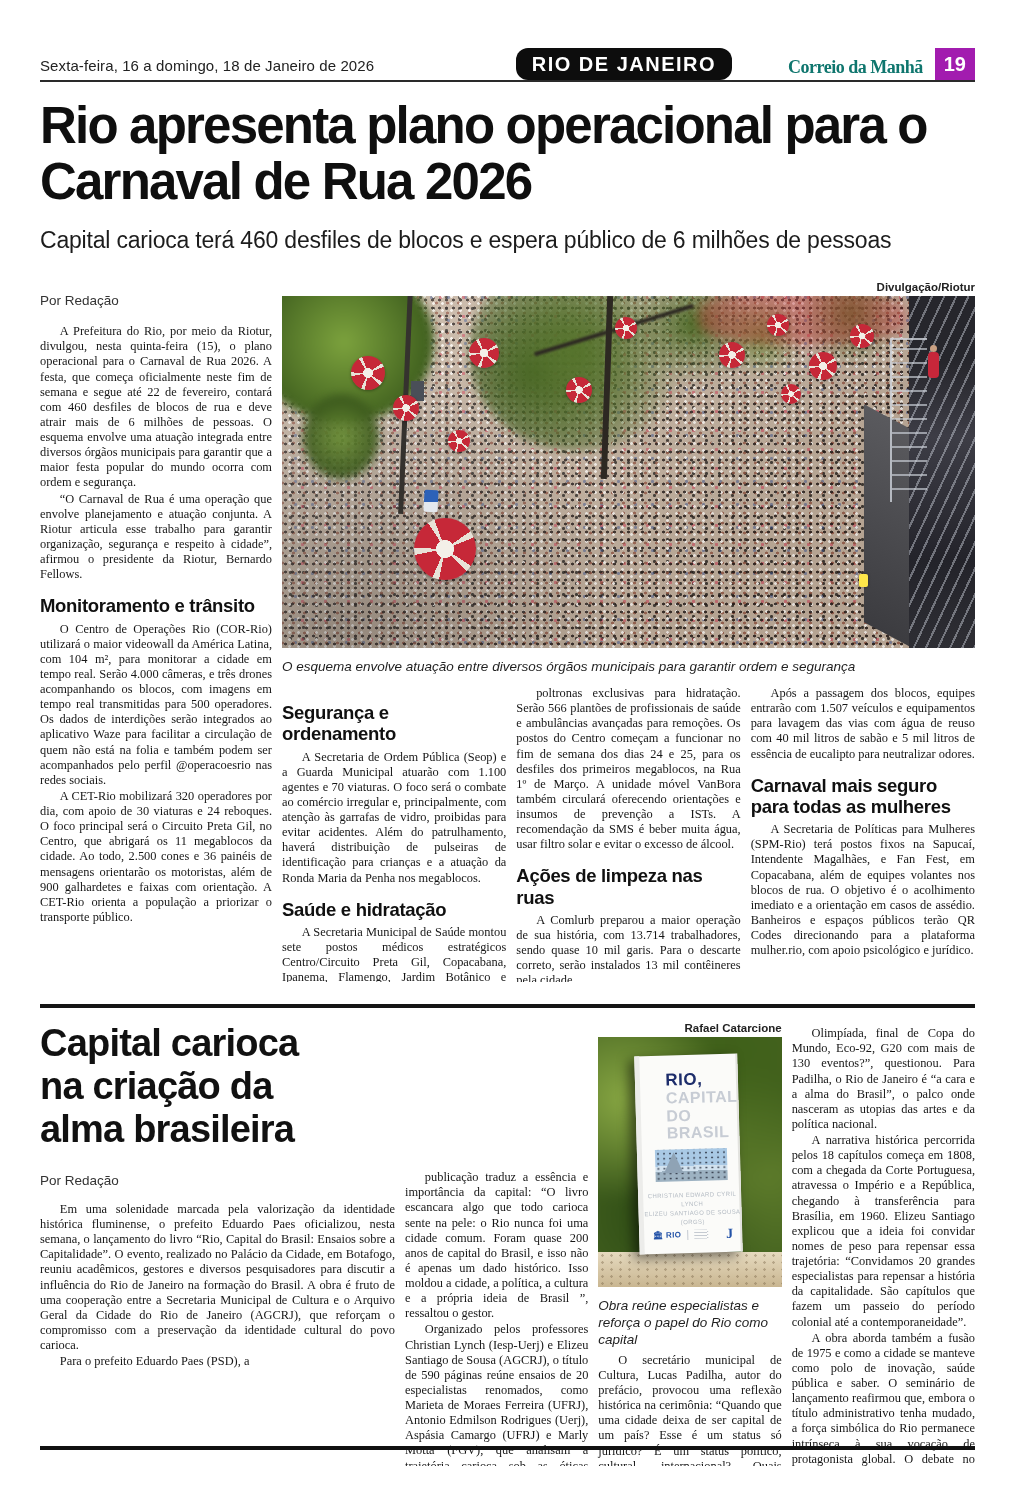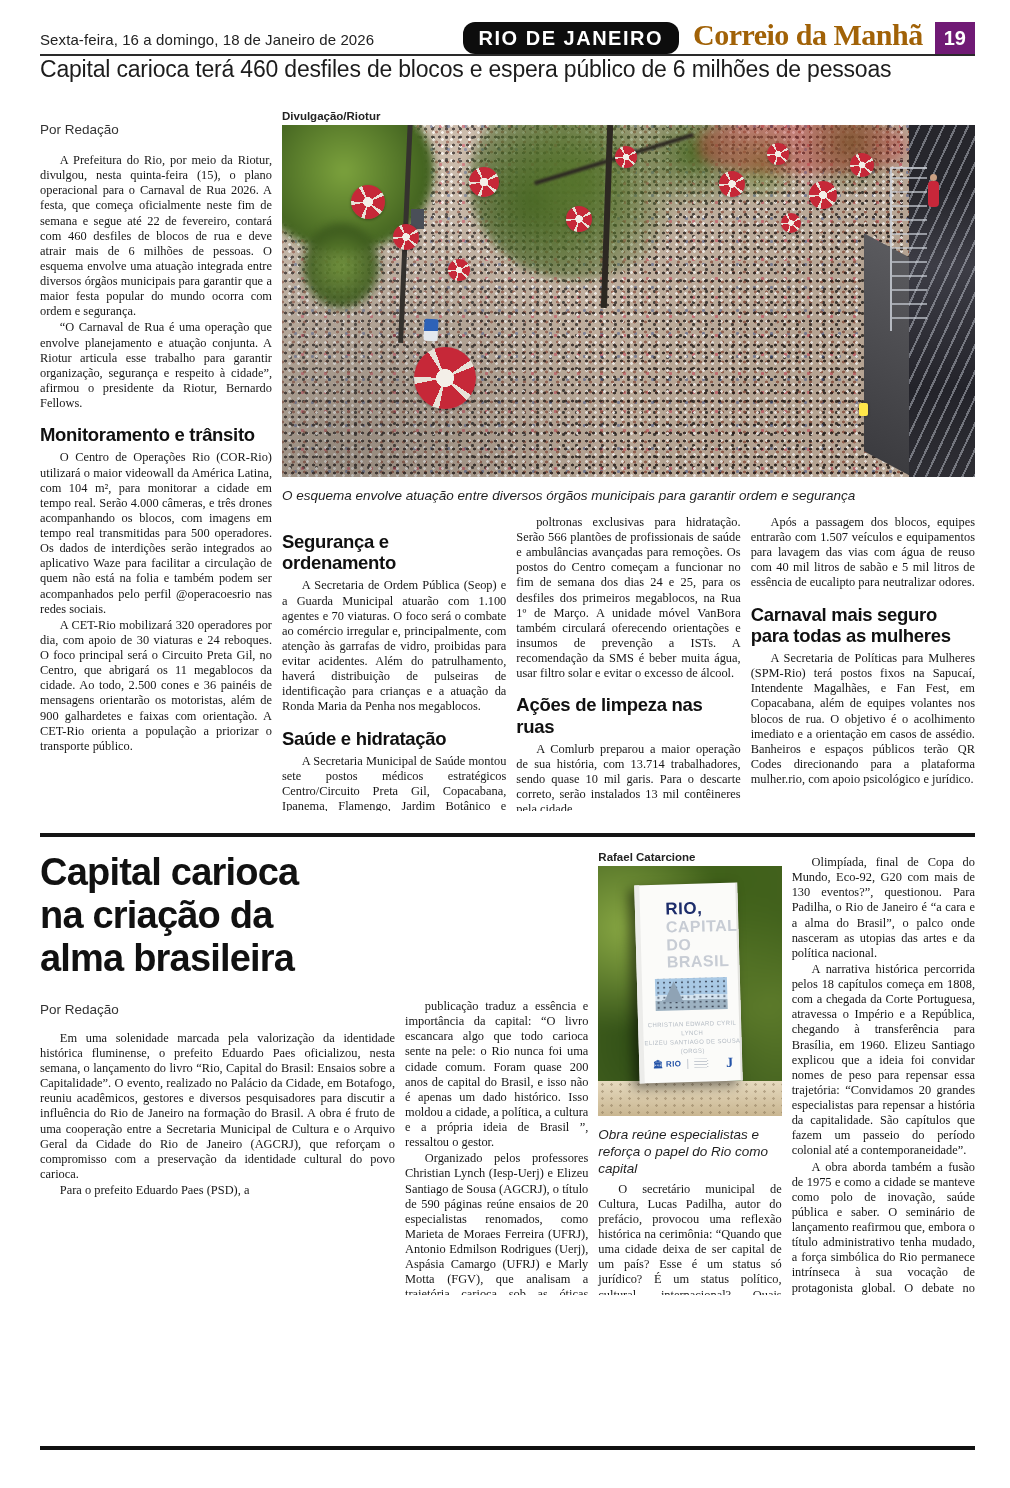--- a/index.html
+++ b/index.html
@@ -1,37 +1,37 @@
 <!DOCTYPE html>
 <html lang="pt-BR"><head>
 <meta charset="utf-8">
 <style>
   html,body{margin:0;padding:0;background:#ffffff;}
   body{width:1010px;height:1488px;overflow:hidden;font-family:"Liberation Sans",sans-serif;color:#141414;}
-  .page{position:relative;width:1010px;height:1488px;background:#fff;box-sizing:border-box;padding:20px 35px 0 40px;}
+  .page{position:relative;width:1010px;height:1488px;background:#fff;box-sizing:border-box;padding:46px 35px 0 40px;}
 
   
   .hdr{display:flex;align-items:flex-end;border-bottom:2px solid #2a2a2a;padding-bottom:0;height:34px;}
   .hdr-date{font-size:15px;color:#222;letter-spacing:.1px;flex:1;padding-bottom:6px;}
   .hdr-section{background:#0d0d0d;color:#fff;font-weight:700;font-size:20px;letter-spacing:1.5px;padding:5px 16px 4px;margin-right:14px;border-radius:12px;}
-  .hdr-masthead{font-family:"Liberation Serif",serif;font-weight:700;font-size:30px;letter-spacing:-.5px;color:#a16207;padding:0 12px 2px 0;}
-  .hdr-page{background:#701a75;color:#fff;font-weight:700;font-size:20px;padding:5px 9px 4px;}
+  .hdr-masthead{font-family:"Liberation Serif",serif;font-weight:700;font-size:18px;letter-spacing:-.5px;color:#0f766e;padding:0 12px 2px 0;margin-left:42px;}
+  .hdr-page{background:#a21caf;color:#fff;font-weight:700;font-size:20px;padding:5px 9px 4px;}
 
   
   .a1-headline{font-size:51px;line-height:1.09;font-weight:700;letter-spacing:-1.8px;color:#0f0f0f;margin:16px 0 18px;}
   .a1-subhead{font-size:23px;font-weight:400;letter-spacing:-.2px;color:#1c1c1c;margin:0 0 25px;}
 
   
   .a1-body{display:flex;gap:10px;}
   .a1-left{width:232px;flex:0 0 232px;height:712px;overflow:hidden;}
   .a1-right{flex:1;min-width:0;}
   .byline{font-size:13.5px;color:#333;margin:14px 0 16px;}
   .serif p{font-family:"Liberation Serif",serif;font-size:12.4px;line-height:1.22;text-align:justify;text-indent:1.6em;margin:0 0 1px;color:#161616;hyphens:auto;}
   .sechead{font-size:18.5px;font-weight:700;letter-spacing:-.3px;color:#101010;margin:13px 0 5px;white-space:pre-line;line-height:1.15;}
-  .credit{font-size:11.5px;font-weight:700;color:#222;text-align:left;margin:2px 0 3px;}
+  .credit{font-size:11.5px;font-weight:700;color:#222;text-align:right;margin:2px 0 3px;}
   .caption{font-size:13.5px;font-style:italic;color:#1f1f1f;margin:11px 0 4px;line-height:1.25;}
 
   .a1-cols{display:grid;grid-template-columns:repeat(3,1fr);gap:10px;margin-top:6px;}
   .a1-col{height:300px;overflow:hidden;}
 
   
   .photo1{position:relative;width:100%;height:352px;overflow:hidden;background-color:#c9b6a3;
     background-image:
       radial-gradient(circle,rgba(35,25,22,.85) 1.1px,transparent 1.8px),
       radial-gradient(circle,rgba(255,250,244,.95) 1px,transparent 1.7px),
@@ -112,20 +112,21 @@
 
 <div class="page">
 
   <div class="hdr">
     <div class="hdr-date">Sexta-feira, 16 a domingo, 18 de Janeiro de 2026</div>
     <div class="hdr-section">RIO DE JANEIRO</div>
     <div class="hdr-masthead">Correio da Manhã</div>
     <div class="hdr-page">19</div>
   </div>
 
+  <h1 class="a1-headline">Rio apresenta plano operacional para o Carnaval de Rua 2026</h1>
   <div class="a1-subhead">Capital carioca terá 460 desfiles de blocos e espera público de 6 milhões de pessoas</div>
 
   <div class="a1-body">
     <div class="a1-left serif">
       <div class="byline">Por Redação</div>
       <p>A Prefeitura do Rio, por meio da Riotur, divulgou, nesta quinta-feira (15), o plano operacional para o Carnaval de Rua 2026. A festa, que começa oficialmente neste fim de semana e segue até 22 de fevereiro, contará com 460 desfiles de blocos de rua e deve atrair mais de 6 milhões de pessoas. O esquema envolve uma atuação integrada entre diversos órgãos municipais para garantir que a maior festa popular do mundo ocorra com ordem e segurança.</p>
       <p>“O Carnaval de Rua é uma operação que envolve planejamento e atuação conjunta. A Riotur articula esse trabalho para garantir organização, segurança e respeito à cidade”, afirmou o presidente da Riotur, Bernardo Fellows.</p>
       <div class="sechead">Monitoramento e trânsito</div>
       <p>O Centro de Operações Rio (COR-Rio) utilizará o maior videowall da América Latina, com 104 m², para monitorar a cidade em tempo real. Serão 4.000 câmeras, e três drones acompanhando os blocos, com imagens em tempo real transmitidas para 500 operadores. Os dados de interdições serão integrados ao aplicativo Waze para facilitar a circulação de quem não está na folia e também podem ser acompanhados pelo perfil @operacoesrio nas redes sociais.</p>
       <p>A CET-Rio mobilizará 320 operadores por dia, com apoio de 30 viaturas e 24 reboques. O foco principal será o Circuito Preta Gil, no Centro, que abrigará os 11 megablocos da cidade. Ao todo, 2.500 cones e 36 painéis de mensagens orientarão os motoristas, além de 900 galhardetes e faixas com orientação. A CET-Rio orienta a população a priorizar o transporte público.</p>

